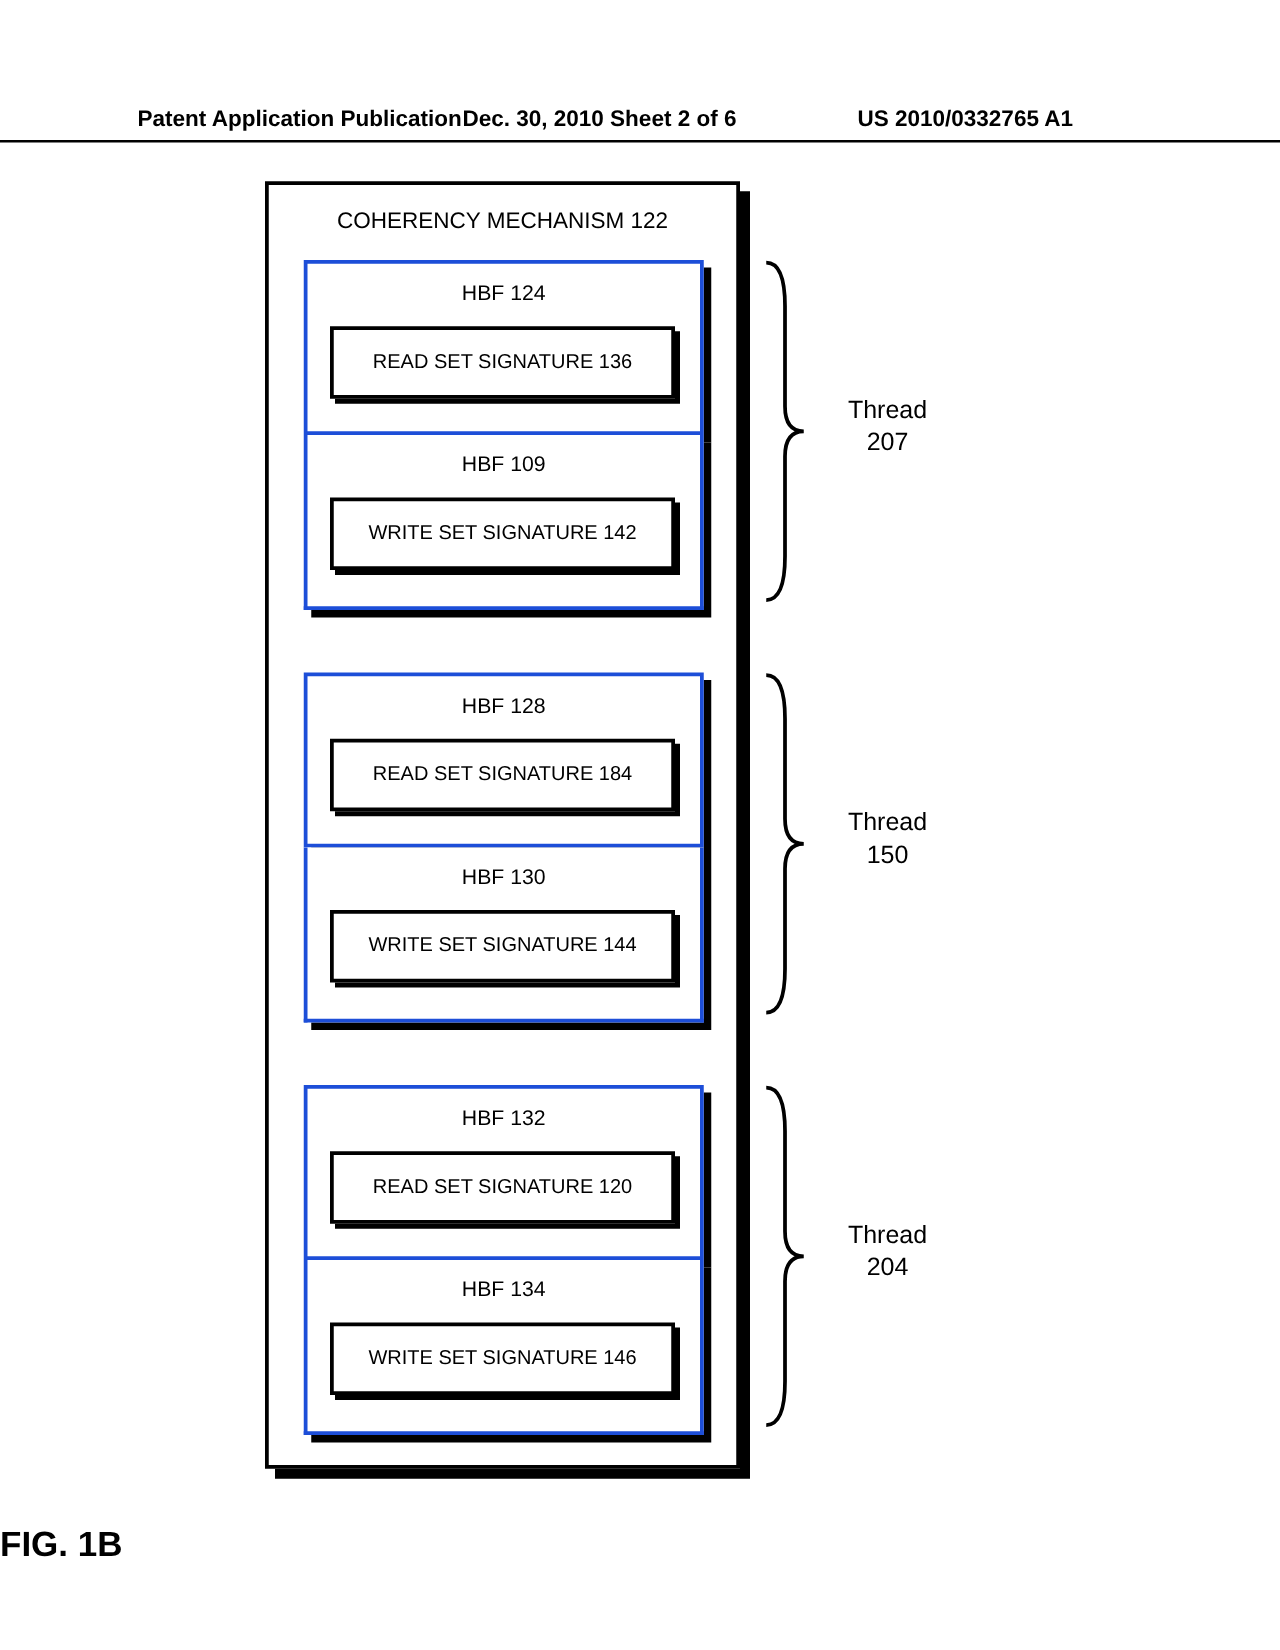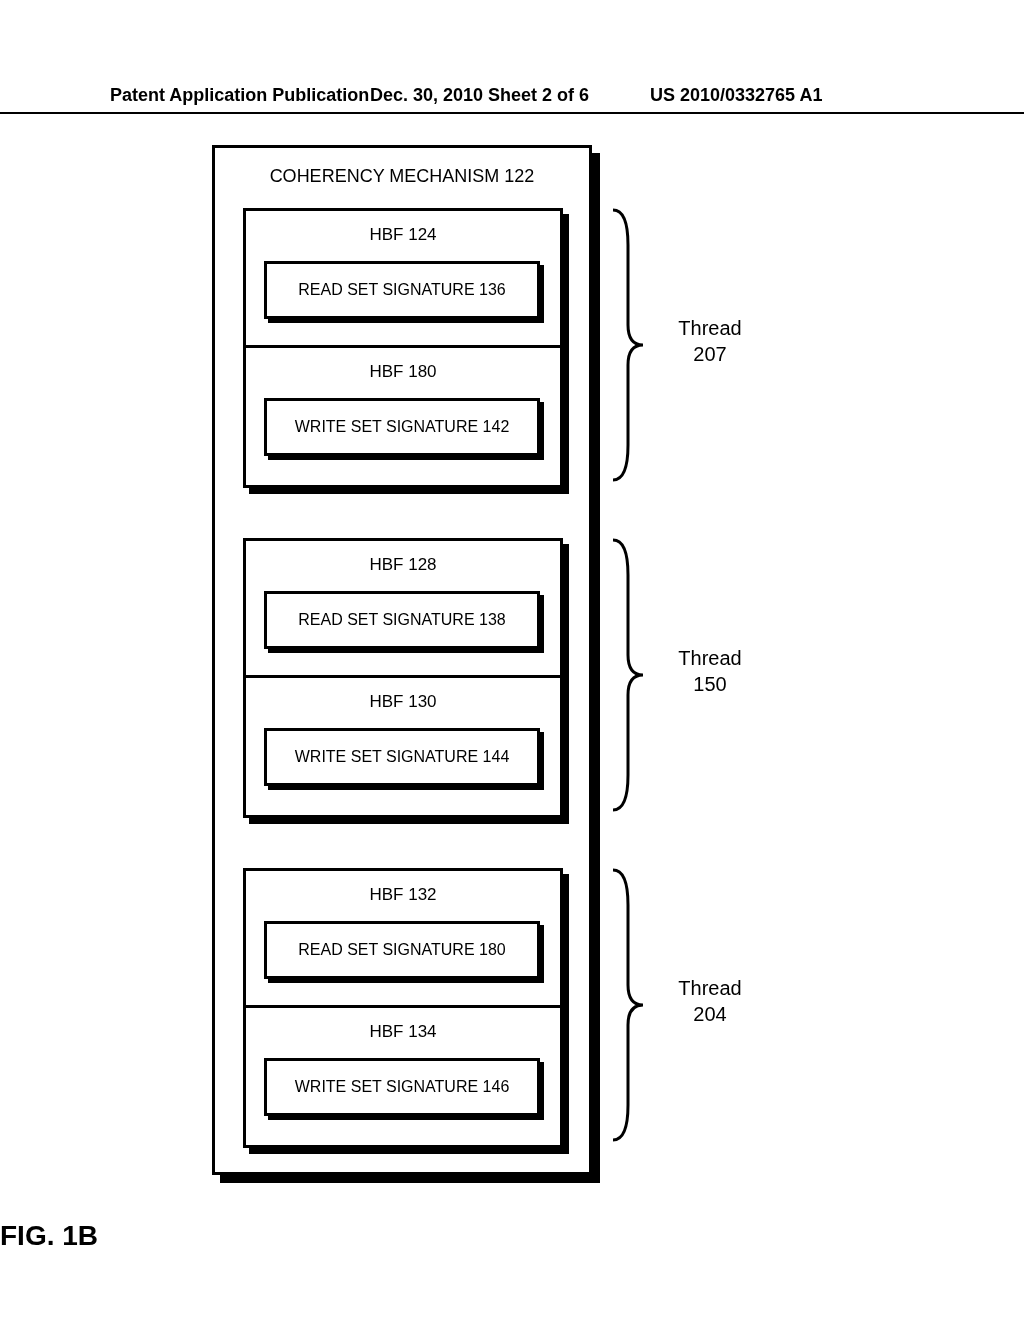--- a/index.html
+++ b/index.html
@@ -17,21 +17,21 @@
     width: 1024px;
     border-bottom: 2px solid #000;
     padding: 0 100px 6px 110px;
     font-size: 18px;
     font-weight: bold;
     display: flex;
     justify-content: flex-start;
   }
   .header .left { }
   .header .center { position: absolute; left: 370px; }
-  .header .right { position: absolute; left: 650px; }
+  .header .right { position: absolute; left: 686px; }
 
   .diagram-area {
     position: absolute;
     top: 145px;
     left: 0;
     width: 952px;
     height: 1080px;
   }
 
   .outer-shadow {
@@ -77,21 +77,21 @@
   }
   .hbf-shadow.top { top: 6px; }
   .hbf-shadow.bot { top: 146px; }
 
   .hbf-box {
     position: absolute;
     left: 0;
     width: 320px;
     height: 140px;
     background: #fff;
-    border: 3px solid #000000;
+    border: 3px solid #1d4ed8;
     text-align: center;
   }
   .hbf-box.top { top: 0; }
   .hbf-box.bot { top: 140px; border-top: none; }
 
   .hbf-title {
     font-size: 17px;
     padding: 14px 0 10px 0;
   }
 
@@ -167,48 +167,48 @@
 
     <div class="group g1">
       <div class="hbf-shadow top"></div>
       <div class="hbf-shadow bot"></div>
       <div class="hbf-box top">
         <div class="hbf-title">HBF 124</div>
         <div class="sig-shadow"></div>
         <div class="sig-box">READ SET SIGNATURE 136</div>
       </div>
       <div class="hbf-box bot">
-        <div class="hbf-title">HBF 180</div>
+        <div class="hbf-title">HBF 109</div>
         <div class="sig-shadow"></div>
         <div class="sig-box">WRITE SET SIGNATURE 142</div>
       </div>
     </div>
 
     <div class="group g2">
       <div class="hbf-shadow top"></div>
       <div class="hbf-shadow bot"></div>
       <div class="hbf-box top">
         <div class="hbf-title">HBF 128</div>
         <div class="sig-shadow"></div>
-        <div class="sig-box">READ SET SIGNATURE 138</div>
+        <div class="sig-box">READ SET SIGNATURE 184</div>
       </div>
       <div class="hbf-box bot">
         <div class="hbf-title">HBF 130</div>
         <div class="sig-shadow"></div>
         <div class="sig-box">WRITE SET SIGNATURE 144</div>
       </div>
     </div>
 
     <div class="group g3">
       <div class="hbf-shadow top"></div>
       <div class="hbf-shadow bot"></div>
       <div class="hbf-box top">
         <div class="hbf-title">HBF 132</div>
         <div class="sig-shadow"></div>
-        <div class="sig-box">READ SET SIGNATURE 180</div>
+        <div class="sig-box">READ SET SIGNATURE 120</div>
       </div>
       <div class="hbf-box bot">
         <div class="hbf-title">HBF 134</div>
         <div class="sig-shadow"></div>
         <div class="sig-box">WRITE SET SIGNATURE 146</div>
       </div>
     </div>
   </div>
 
   <div class="brace b1">

